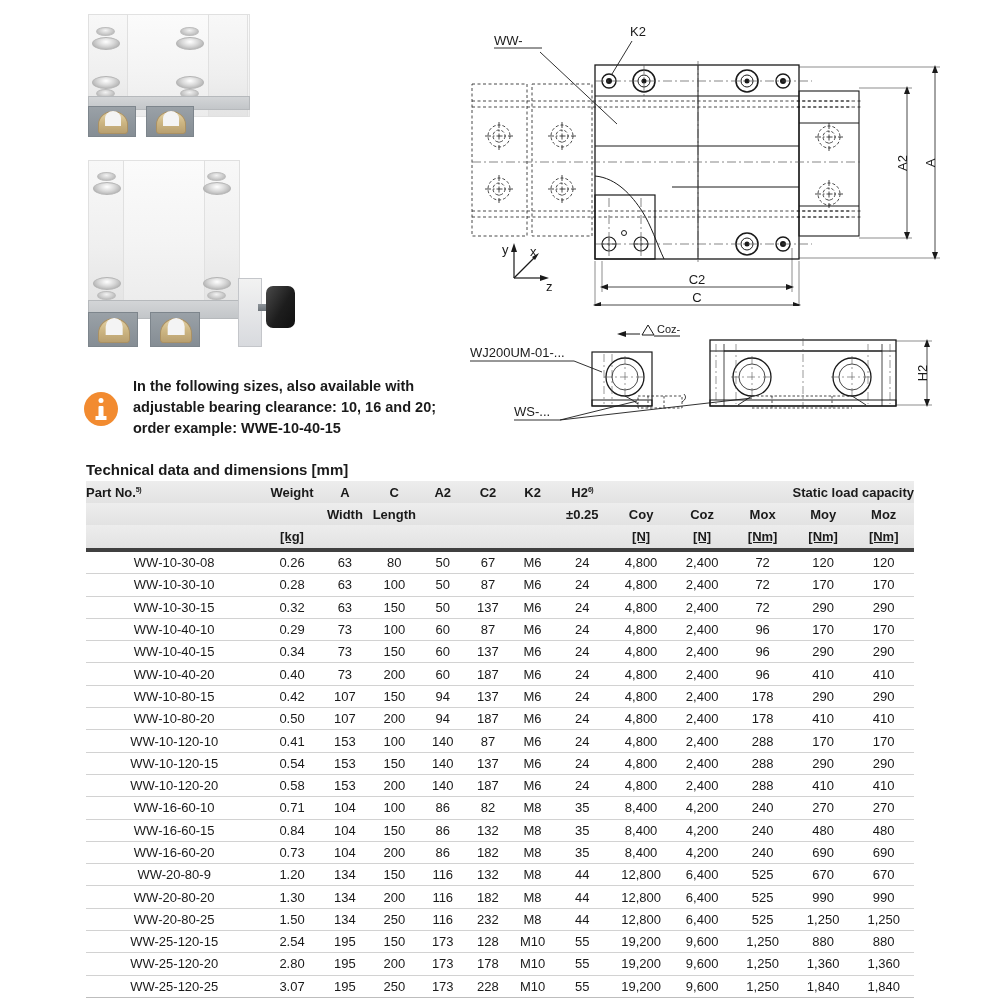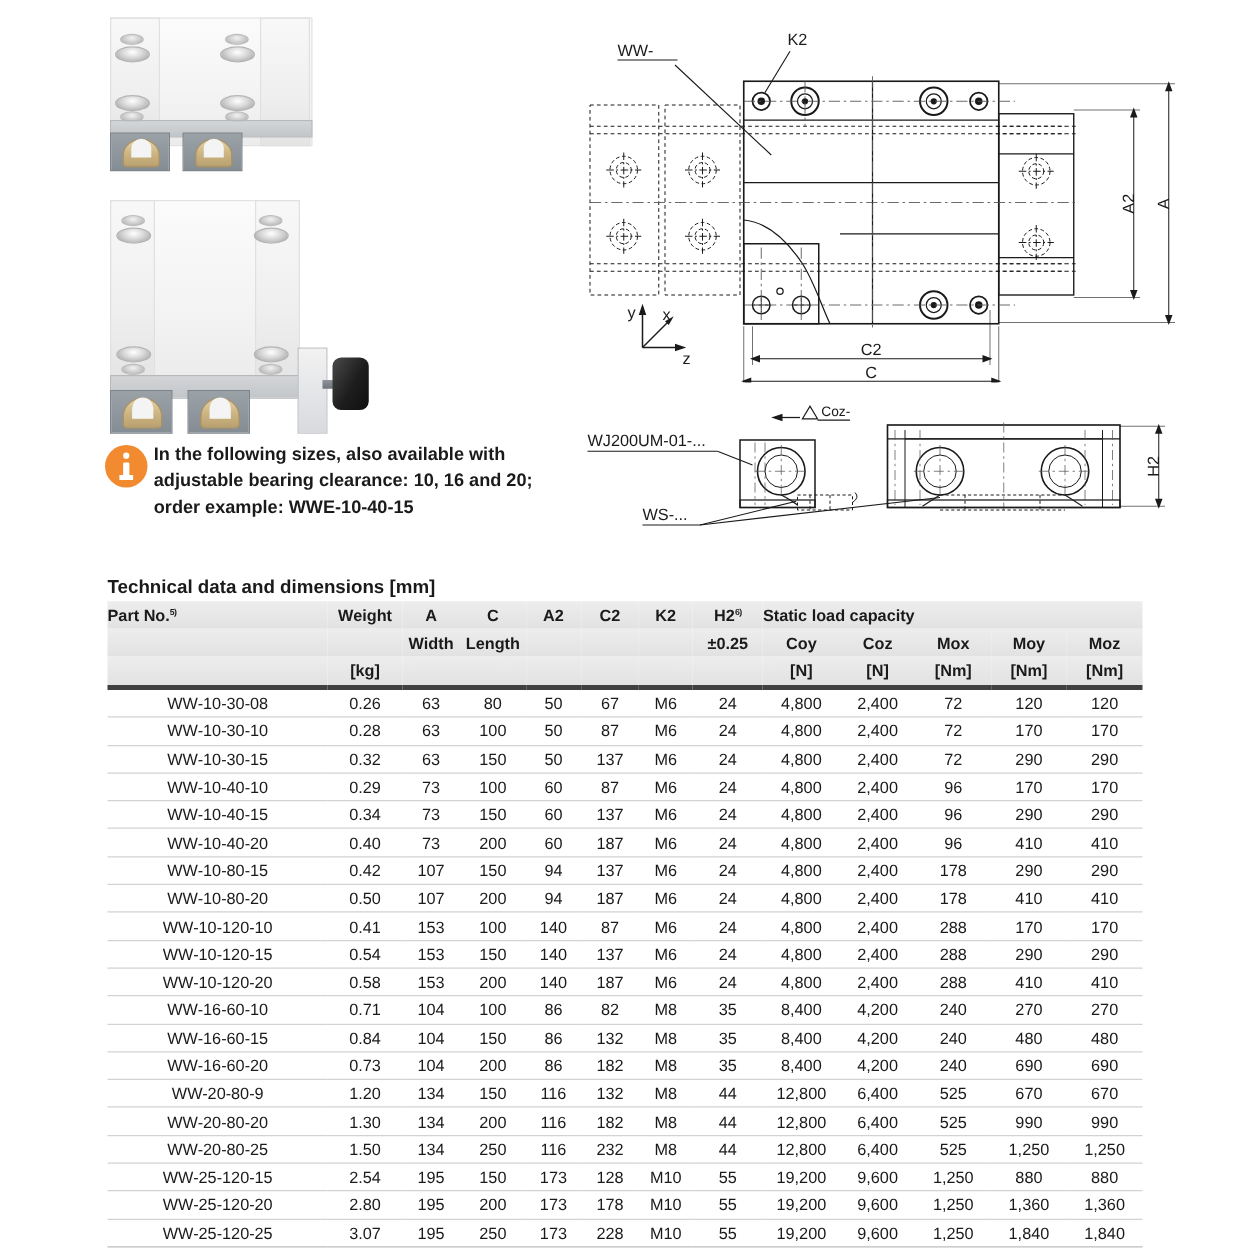--- a/index.html
+++ b/index.html
@@ -82,22 +82,22 @@
   .draw-bot{left:452px;top:308px;width:540px;height:120px;}
   .drawing svg{display:block;}
   .dlabel{
     font-family:"Liberation Sans",sans-serif;
     font-size:13px;fill:#1a1a1a;
   }
   .dlabel-sm{font-size:11px;}
 
   
   .note{
-    position:absolute;left:84px;top:354px;width:400px;
-    display:flex;align-items:flex-start;gap:5px;
+    position:absolute;left:84px;top:376px;width:400px;
+    display:flex;align-items:center;gap:15px;
   }
   .note-icon{
     flex:0 0 auto;width:34px;height:34px;border-radius:50%;
     background:#f28b30;position:relative;margin-top:2px;
   }
   .note-icon .dot{
     position:absolute;left:50%;top:6px;transform:translateX(-50%);
     width:5px;height:5px;border-radius:50%;background:#ffffff;
   }
   .note-icon .stem{
@@ -121,32 +121,32 @@
     border-collapse:collapse;
     font-size:13px;
   }
   table.data thead th{
     background:linear-gradient(180deg,#ededed 0%,#e7e7e7 55%,#e2e2e2 100%);
     font-weight:bold;padding:0;border:none;
     color:#1a1a1a;
   }
   table.data thead tr.r1 th{height:22px;vertical-align:middle;}
   table.data thead tr.r2 th{height:22px;vertical-align:middle;}
-  table.data thead tr.r3 th{height:23px;vertical-align:middle;}
+  table.data thead tr.r3 th{height:23px;vertical-align:middle;text-decoration:underline;}
   table.data tbody td{
     height:21.3px;padding:0;
     border-bottom:1px solid #d2d2d2;
     font-weight:normal;color:#1a1a1a;
     text-align:center;
   }
   table.data tbody tr:first-child td{border-top:4px solid #404040;}
   table.data tbody tr:last-child td{border-bottom:1px solid #bdbdbd;}
   td.part,th.part{text-align:left;padding-left:4px;font-weight:bold;}
   .sup{font-size:7px;vertical-align:super;letter-spacing:-0.5px;}
-  .span-head{text-align:left;}
+  .span-head{text-align:right;}
   col.c-part{width:200px;}
   col.c-w{width:62px;}
   col.c-a{width:48px;}
   col.c-c{width:54px;}
   col.c-a2{width:48px;}
   col.c-c2{width:50px;}
   col.c-k2{width:46px;}
   col.c-h2{width:60px;}
   col.c-ld{width:65px;}
 </style>

